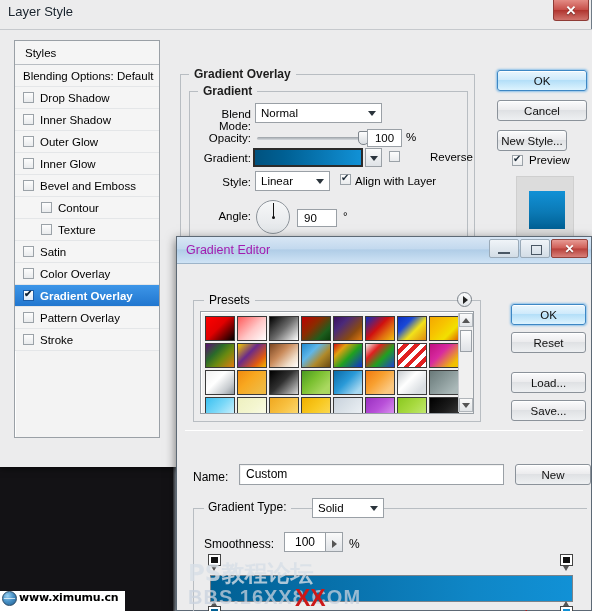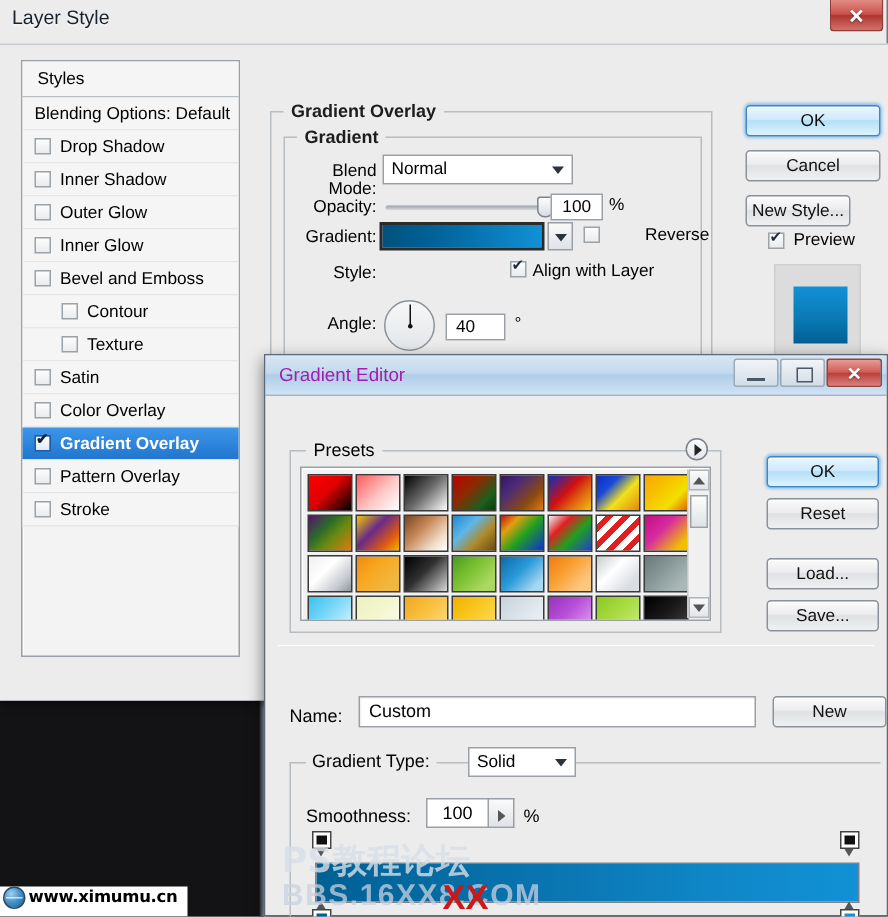--- a/index.html
+++ b/index.html
@@ -586,29 +586,33 @@
     <div class="txt" style="left:367px;top:99px;width:35px;">100</div>
     <span class="lbl" style="left:406px;top:101px;">%</span>
 
     <span class="lbl" style="left:189px;top:122px;width:62px;">Gradient:</span>
     <div id="grad-swatch"></div>
     <div id="grad-swatch-arrow"></div>
     <span class="cb" style="position:absolute;left:389px;top:121px;"></span>
     <span class="lbl" style="left:413px;top:121px;margin-left:17px;">Reverse</span>
 
     <span class="lbl" style="left:189px;top:146px;width:62px;">Style:</span>
+    <div class="combo" style="left:255px;top:141px;width:75px;">
+      <span>Linear</span>
+      <span class="arrow"></span>
+    </div>
     <span class="cb on" style="position:absolute;left:340px;top:144px;"></span>
     <span class="lbl" style="left:355px;top:145px;text-align:right;">Align with Layer</span>
 
     <span class="lbl" style="left:189px;top:180px;width:62px;">Angle:</span>
     <div id="angle-dial">
       <div class="needle"></div>
       <div class="dot"></div>
     </div>
-    <div class="txt" style="left:297px;top:179px;width:40px;text-align:left;padding-left:6px;">40</div>
+    <div class="txt" style="left:297px;top:179px;width:40px;text-align:left;padding-left:6px;">90</div>
     <span class="lbl" style="left:343px;top:180px;">°</span>
 
     <span class="lbl" style="left:189px;top:211px;width:62px;">Scale:</span>
     <div class="slider-track" style="left:257px;top:215px;width:105px;"></div>
     <div class="slider-knob" style="left:313px;top:208px;"></div>
     <div class="txt" style="left:367px;top:207px;width:35px;">100</div>
     <span class="lbl" style="left:406px;top:209px;">%</span>
 
     <div class="btn primary" id="ls-ok">OK</div>
     <div class="btn" id="ls-cancel">Cancel</div>

